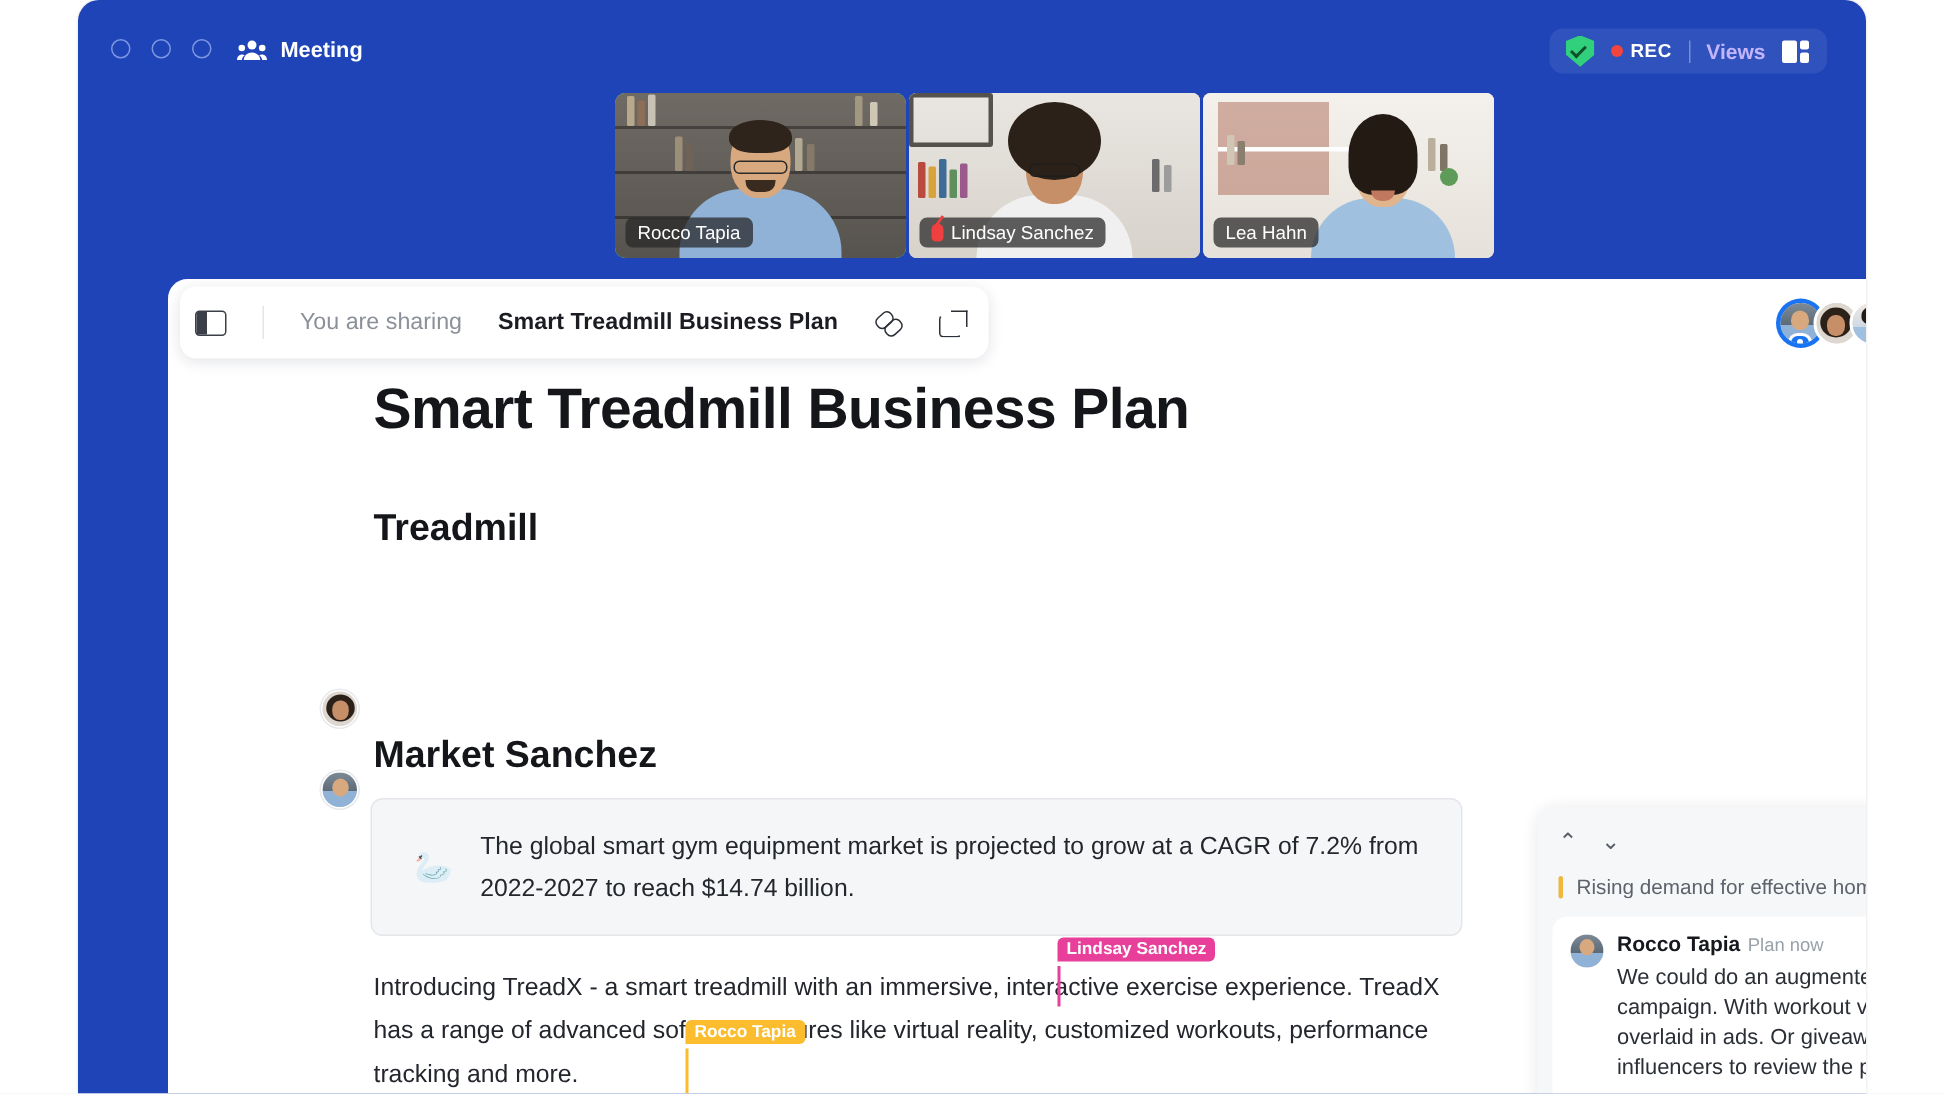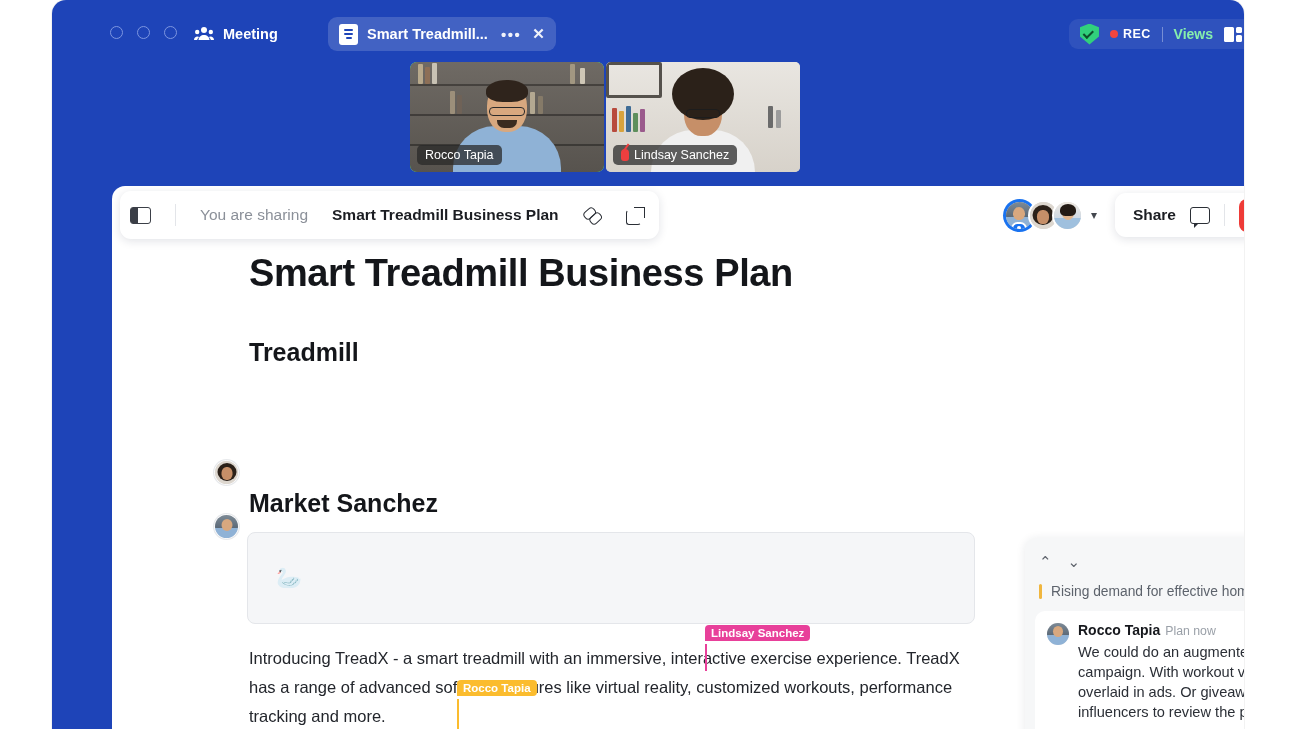--- a/index.html
+++ b/index.html
@@ -12,21 +12,21 @@
   #root { position: relative; width: 1296px; height: 729px; background: #ffffff; }
 
   
   .meeting-window {
     position: absolute; left: 52px; top: 0; width: 1192px; height: 729px;
     background: #1e44b8;
     border-radius: 14px 14px 0 0;
     box-shadow: 0 0 0 1px rgba(0,0,0,0.05);
     overflow: hidden;
   }
-  .titlebar { position: absolute; left: 0; top: 0; width: 100%; height: 68px; margin-left: 36px; }
+  .titlebar { position: absolute; left: 0; top: 0; width: 100%; height: 68px; }
   .traffic { position: absolute; left: 22px; top: 26px; display: flex; gap: 14px; }
   .traffic i { width: 13px; height: 13px; border-radius: 50%; border: 1.4px solid #7d96e0; display: block; }
   .tab-meeting {
     position: absolute; left: 96px; top: 19px; height: 30px;
     display: flex; align-items: center; gap: 9px; padding: 0 10px;
     color: #ffffff; font-size: 14.5px; font-weight: 700;
   }
   .tab-doc {
     position: absolute; left: 240px; top: 17px; height: 34px;
     display: flex; align-items: center; gap: 9px; padding: 0 11px;
@@ -49,21 +49,21 @@
     background: rgba(255,255,255,0.08); border-radius: 9px; padding: 0 11px;
   }
   .shield { width: 19px; height: 21px; background: #31d07c;
     clip-path: polygon(50% 0%, 100% 18%, 100% 62%, 50% 100%, 0% 62%, 0% 18%);
     display: flex; align-items: center; justify-content: center; }
   .shield::after { content: ""; width: 8px; height: 4px; border-left: 2px solid #0d4f2c; border-bottom: 2px solid #0d4f2c;
     transform: rotate(-45deg) translate(0px,-1px); }
   .rec { display: flex; align-items: center; gap: 5px; color: #fff; font-size: 12.5px; font-weight: 700; letter-spacing: .4px; }
   .rec i { width: 8px; height: 8px; border-radius: 50%; background: #f2453d; display: block; }
   .vsep { width: 1px; height: 15px; background: rgba(255,255,255,0.35); }
-  .views-label { color: #86efac; font-size: 14px; font-weight: 700; }
+  .views-label { color: #c4b5fd; font-size: 14px; font-weight: 700; }
   .views-icon { width: 19px; height: 15px; display: flex; gap: 2px; }
   .views-icon b { display: block; width: 10px; background: #fff; border-radius: 1.5px; }
   .views-icon u { display: flex; flex-direction: column; gap: 2px; width: 6px; }
   .views-icon u s { display: block; height: 6.5px; background: #fff; border-radius: 1.5px; }
 
   
   .videostrip { position: absolute; left: 358px; top: 62px; display: flex; gap: 2px; height: 110px; }
   .tile { position: relative; width: 194px; height: 110px; border-radius: 5px; overflow: hidden; background: #cfcfcf; }
   .tile.active { outline: 3px solid #17c964; outline-offset: -3px; border-radius: 7px; }
   .nametag {
@@ -197,30 +197,20 @@
           <circle cx="10" cy="4" r="3" fill="#fff"></circle>
           <path d="M4.5 14c0-3 2.6-5 5.5-5s5.5 2 5.5 5z" fill="#fff"></path>
           <circle cx="3.2" cy="6" r="2.2" fill="#fff"></circle>
           <circle cx="16.8" cy="6" r="2.2" fill="#fff"></circle>
           <path d="M0 14c0-2.2 1.6-3.6 3.4-3.6 .7 0 1.3.2 1.8.5C4 11.8 3.4 12.8 3.2 14z" fill="#fff"></path>
           <path d="M20 14c0-2.2-1.6-3.6-3.4-3.6-.7 0-1.3.2-1.8.5 1.2.9 1.8 1.9 2 3.1z" fill="#fff"></path>
         </svg>
         <span>Meeting</span>
       </div>
 
-      <div class="tab-doc">
-        <span class="doc-chip-icon">
-            <span></span>
-            <span></span>
-            <span></span>
-          </span>
-        <span>Smart Treadmill...</span>
-        <span class="tab-dots">•••</span>
-        <span class="tab-x">✕</span>
-      </div>
 
       <div class="topright">
         <span class="shield"></span>
         <span class="rec">
           <i></i>
           <span>REC</span>
         </span>
         <span class="vsep"></span>
         <span class="views-label">Views</span>
         <span class="views-icon">
@@ -278,20 +268,40 @@
           <div class="head" style="width:38px;height:47px;background:#c68f68;bottom:36px"></div>
           <div class="hair" style="width:62px;height:52px;background:#2b2119;bottom:52px;border-radius:50%"></div>
           <div style="position:absolute;bottom:54px;left:50%;transform:translateX(-50%);width:34px;height:9px;border:1.6px solid #1d1d1d;border-radius:4px;"></div>
         </div>
         <div class="nametag">
           <i class="mutemic"></i>
           <span>Lindsay Sanchez</span>
         </div>
       </div>
 
+      <div class="tile">
+        <div class="bg-shelf" style="background:linear-gradient(180deg,#f4f1ec 0%,#e6e1da 100%)">
+          <div style="position:absolute;left:10px;top:6px;width:74px;height:62px;background:#a35a45;opacity:.45;"></div>
+          <div style="position:absolute;left:10px;top:36px;right:90px;height:3px;background:#fff;"></div>
+          <i class="bk" style="left:16px;bottom:62px;height:20px;background:#cfc6b4"></i>
+          <i class="bk" style="left:23px;bottom:62px;height:16px;background:#8a7f6e"></i>
+          <i class="bk" style="left:150px;bottom:58px;height:22px;background:#b9af9c"></i>
+          <i class="bk" style="left:158px;bottom:58px;height:18px;background:#7f7566"></i>
+          <div style="position:absolute;right:24px;bottom:48px;width:12px;height:12px;border-radius:50%;background:#5e9a58;"></div>
+        </div>
+        <div class="person" style="left:62%">
+          <div class="torso" style="width:96px;height:40px;background:#9fc0de;bottom:0"></div>
+          <div class="head" style="width:36px;height:45px;background:#e0b48c;bottom:34px"></div>
+          <div class="hair" style="width:46px;height:54px;background:#231a14;bottom:42px;border-radius:50% 50% 35% 35%"></div>
+          <div style="position:absolute;bottom:38px;left:50%;transform:translateX(-50%);width:16px;height:7px;background:#c0785f;border-radius:0 0 8px 8px;"></div>
+        </div>
+        <div class="nametag">
+          <span>Lea Hahn</span>
+        </div>
+      </div>
     </div>
 
     <div class="doccard">
 
       <div class="sharebar">
         <div class="sharebar-left">
           <span class="panel-icon">
               <i></i>
             </span>
           <span class="divider-v"></span>
@@ -316,26 +326,20 @@
               <div style="position:absolute;left:50%;top:8px;transform:translateX(-50%);width:12px;height:14px;background:#c68f68;border-radius:45%"></div>
             </div>
             <div class="av">
               <div style="position:absolute;inset:0;background:linear-gradient(180deg,#efe9e1 0%,#cfd9e4 60%,#9fc0de 60%,#9fc0de 100%)"></div>
               <div style="position:absolute;left:52%;top:5px;transform:translateX(-50%);width:12px;height:13px;background:#e0b48c;border-radius:50%"></div>
               <div style="position:absolute;left:52%;top:2px;transform:translateX(-50%);width:16px;height:12px;background:#231a14;border-radius:50% 50% 35% 35%"></div>
             </div>
             <span class="chev">▾</span>
           </div>
 
-          <div class="share-group">
-            <span class="share-label">Share</span>
-            <span class="bubbleico"></span>
-            <span class="divider-v"></span>
-            <span class="closebtn">✕</span>
-          </div>
         </div>
       </div>
 
       <div class="docbody">
         <div class="page">
 
           <h1 class="title">Smart Treadmill Business Plan</h1>
           <h2 class="sec overview">Treadmill</h2>
 
           <div class="gutter-av" style="left:102px;top:210px">
@@ -353,20 +357,21 @@
           <div class="cursor-flag" style="left:593px;top:375px;background:#e8409a;">Lindsay Sanchez</div>
           <div class="caret" style="left:593px;top:394px;height:27px;background:#e8409a;"></div>
 
           <div class="cursor-flag" style="left:345px;top:430px;background:#fbbc2e;">Rocco Tapia</div>
           <div class="caret" style="left:345px;top:449px;height:31px;background:#fbbc2e;"></div>
 
           <h2 class="sec market">Market Sanchez</h2>
 
           <div class="callout">
             <span class="emoji">🦢</span>
+            <span class="ctext">The global smart gym equipment market is projected to grow at a CAGR of 7.2% from 2022-2027 to reach $14.74 billion.</span>
           </div>
 
         </div>
       </div>
 
       <div class="comments">
         <div class="cm-head">
           <div class="cm-nav">
             <span class="cm-chev">⌃</span>
             <span class="cm-chev">⌄</span>

